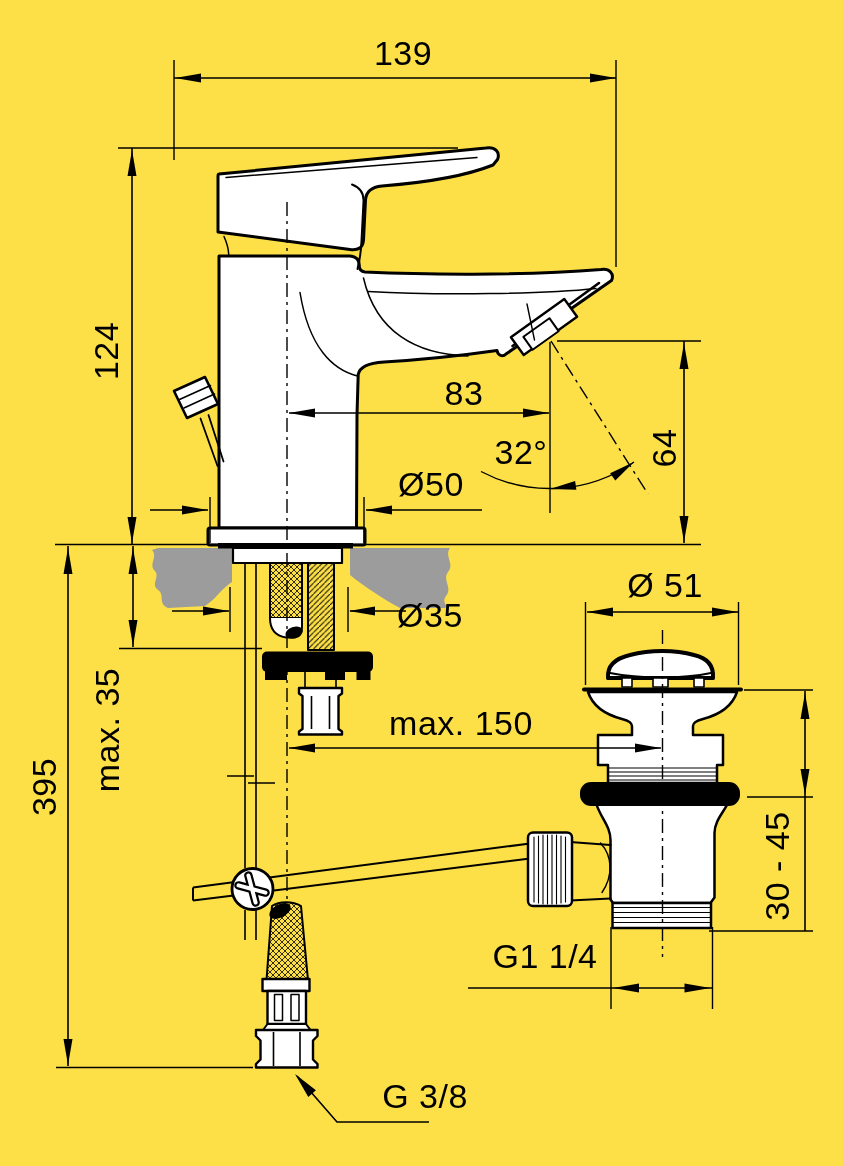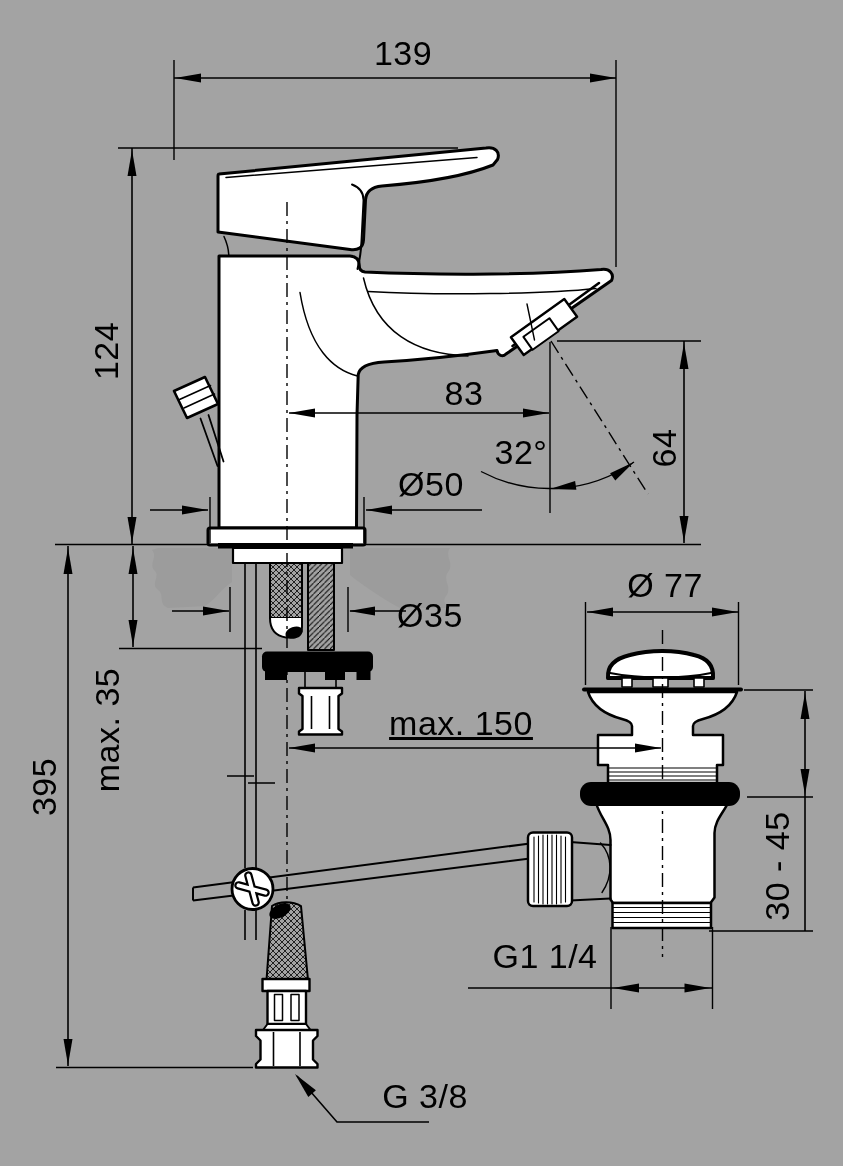--- a/index.html
+++ b/index.html
@@ -1,16 +1,16 @@
 <!DOCTYPE html>
 <html><head>
 <meta charset="utf-8">
 <style>
   html,body{margin:0;padding:0;background:#ffffff;}
-  #stage{position:relative;width:843px;height:1166px;background:#a3a3a3;overflow:hidden;
+  #stage{position:relative;width:843px;height:1166px;background:#fde047;overflow:hidden;
          font-family:"Liberation Sans", sans-serif;}
   #stage svg{position:absolute;left:0;top:0;}
   .lbl{position:absolute;font-size:34px;line-height:1;color:#000;white-space:nowrap;
        transform:translate(-50%,-50%);letter-spacing:0.5px;}
   .lbl.rot{transform:translate(-50%,-50%) rotate(-90deg);}
 </style>
 </head>
 <body>
 
 <div id="stage">
@@ -240,18 +240,18 @@
 
   <div class="lbl" style="left:403px;top:53px;">139</div>
   <div class="lbl rot" style="left:106px;top:351px;">124</div>
   <div class="lbl" style="left:464px;top:393px;">83</div>
   <div class="lbl" style="left:521px;top:452px;">32°</div>
   <div class="lbl" style="left:431px;top:484px;">Ø50</div>
   <div class="lbl rot" style="left:664px;top:448px;">64</div>
   <div class="lbl" style="left:430px;top:615px;">Ø35</div>
   <div class="lbl rot" style="left:107px;top:730px;">max. 35</div>
   <div class="lbl rot" style="left:44px;top:787px;">395</div>
-  <div class="lbl" style="left:461px;top:723px;text-decoration:underline;">max. 150</div>
-  <div class="lbl" style="left:665px;top:585px;">Ø 77</div>
+  <div class="lbl" style="left:461px;top:723px;">max. 150</div>
+  <div class="lbl" style="left:665px;top:585px;">Ø 51</div>
   <div class="lbl rot" style="left:777px;top:866px;">30 - 45</div>
   <div class="lbl" style="left:517px;top:956px;margin-left:28px;">G1 1/4</div>
   <div class="lbl" style="left:389px;top:1096px;margin-left:36px;">G 3/8</div>
 </div>
 
 </body></html>

